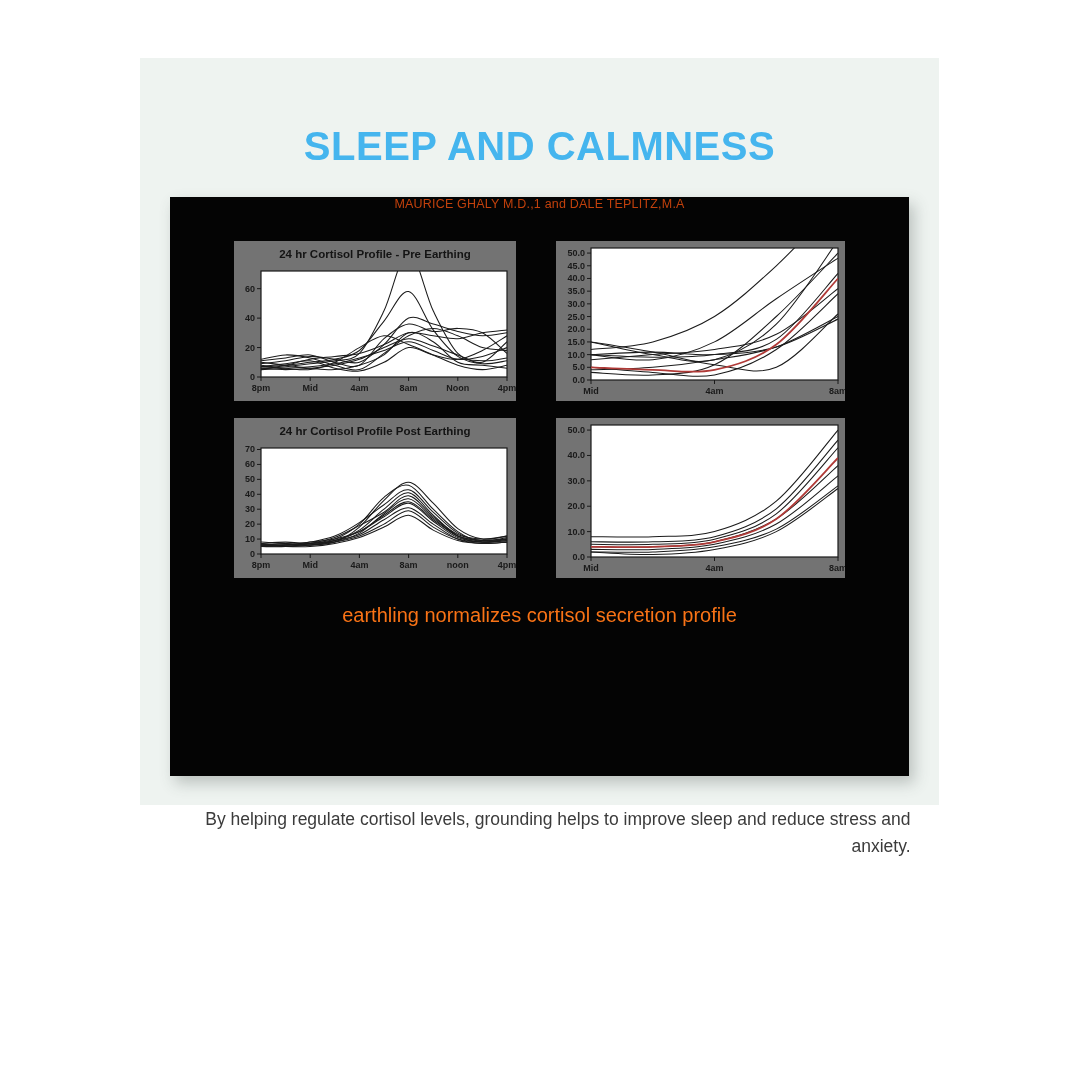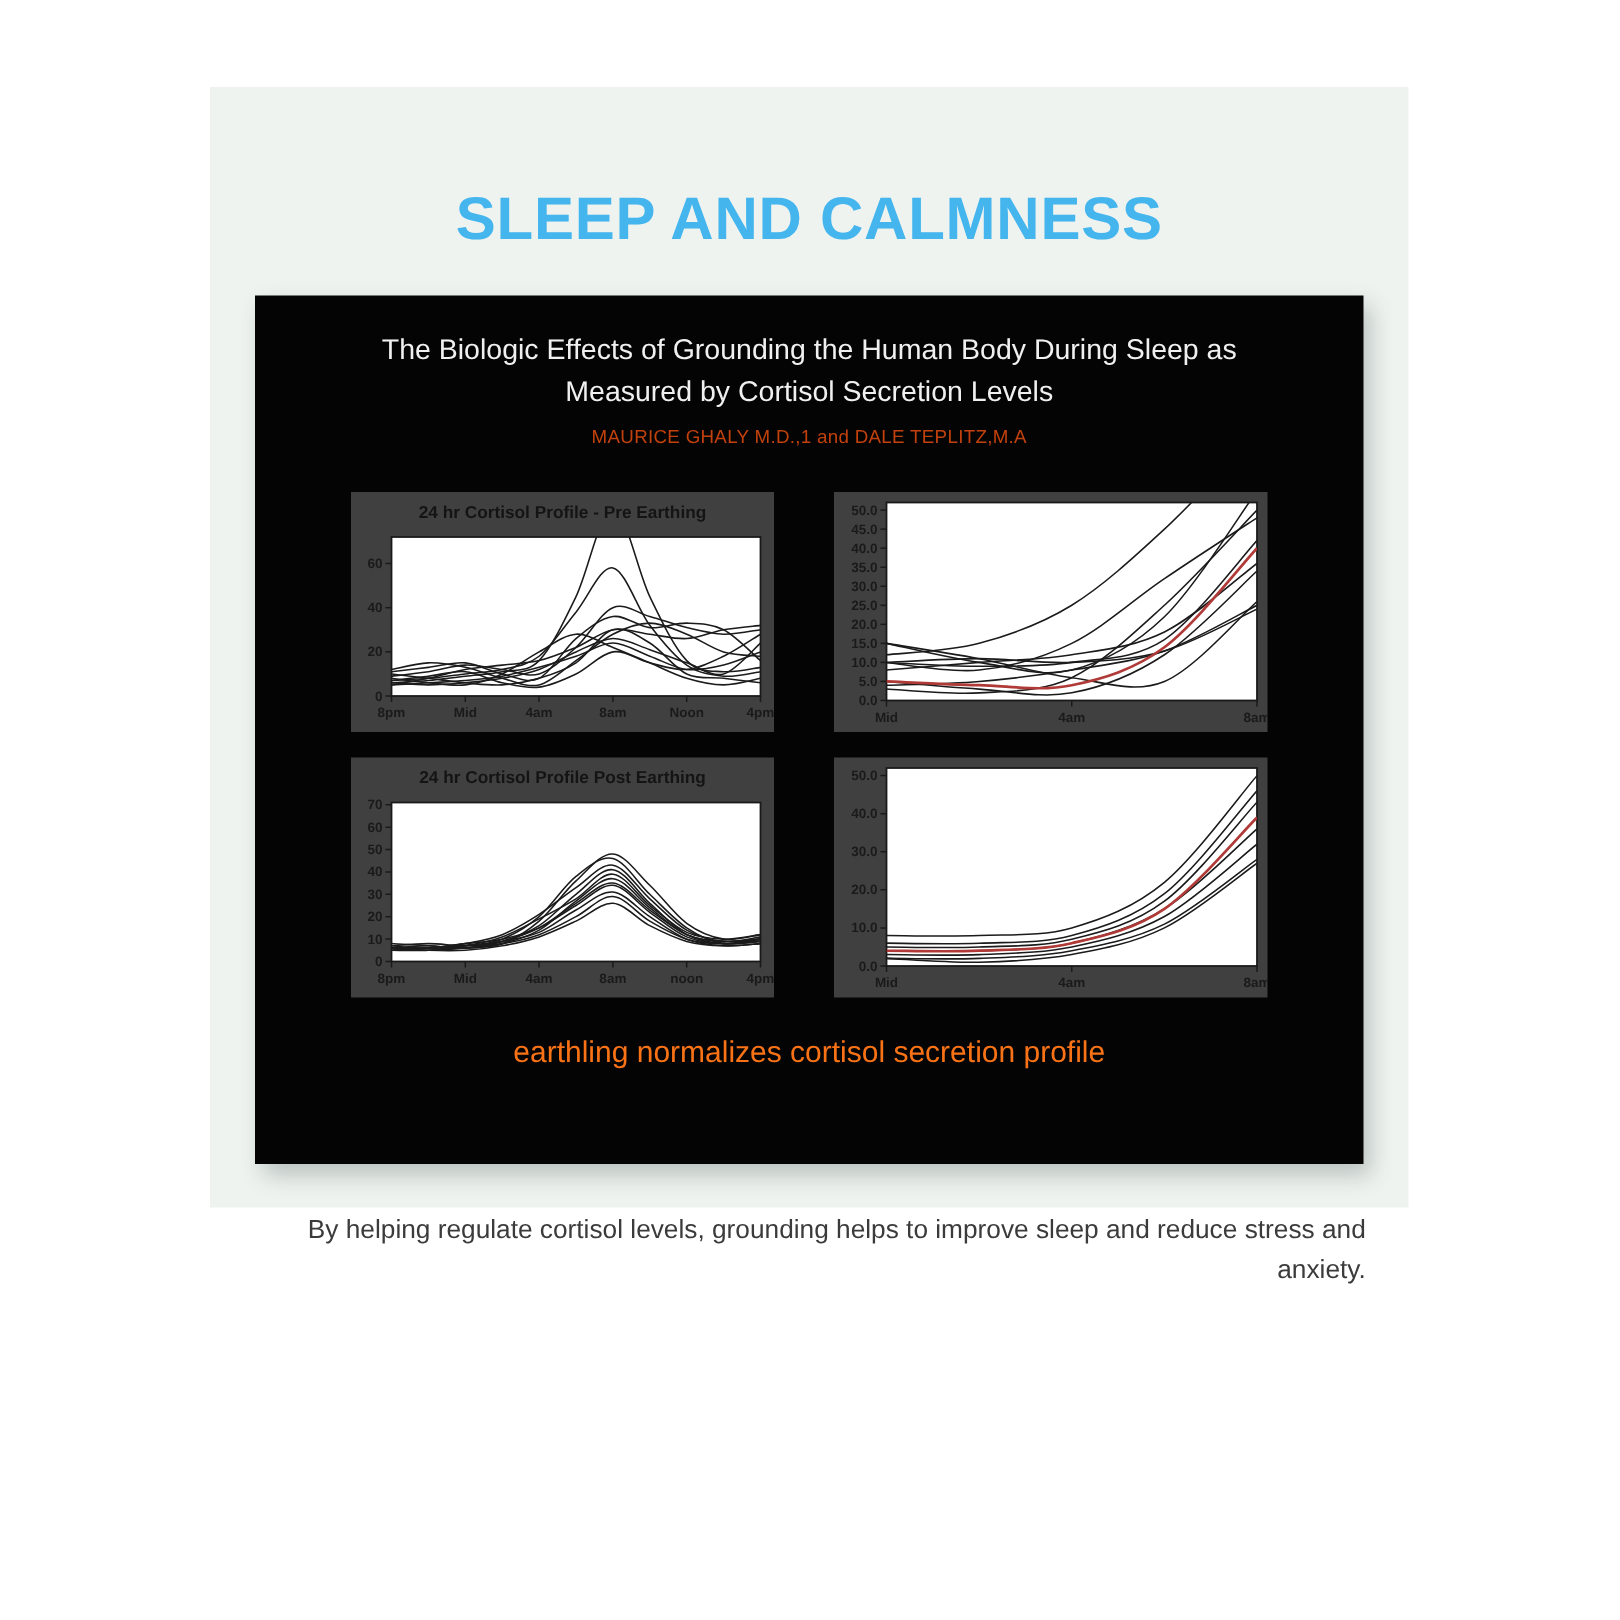--- a/index.html
+++ b/index.html
@@ -18,44 +18,40 @@
   .study-panel{
     width:739px;height:579px;margin:27px auto 0;background:#040404;
     color:#ececec;text-align:center;
     box-shadow:5px 7px 14px rgba(70,80,75,.30);
   }
   .study-title{padding-top:23px;font-size:19px;line-height:28px;font-weight:400;color:#f0f0f0}
   .authors{margin-top:8px;font-size:12.5px;color:#c2410c;letter-spacing:.2px}
   .stats{margin-top:30px;font-size:13px;color:#e8e8e8}
   .charts-grid{margin-top:30px;display:flex;flex-direction:column;gap:17px;align-items:center}
   .chart-row{display:flex;gap:40px}
-  .chart-panel{background:#404040;line-height:0}
+  .chart-panel{background:#737373;line-height:0}
   .chart-panel svg{display:block}
   .caption{margin-top:26px;font-size:20px;color:#f97316}
   .body-text{
     width:742px;margin:30px auto 0;text-align:right;
     color:#3b3b3b;font-size:17.5px;line-height:27px;
   }
   .body-text.second{margin-top:29px}
   
   .ct{font:700 11.5px "Liberation Sans","DejaVu Sans",sans-serif;fill:#141414}
   .tl{font:700 9px "Liberation Sans","DejaVu Sans",sans-serif;fill:#1a1a1a}
 </style>
 </head>
 <body>
 
 <div class="card">
 
   <h1 class="main-title">SLEEP AND CALMNESS</h1>
 
   <div class="study-panel">
-    <div class="study-title">
-      <div>The Biologic Effects of Grounding the Human Body During Sleep as</div>
-      <div>Measured by Cortisol Secretion Levels</div>
-    </div>
     <div class="authors">MAURICE GHALY M.D.,1 and DALE TEPLITZ,M.A</div>
 
     <div class="charts-grid">
       <div class="chart-row">
         <div class="chart-panel">
             <svg width="282" height="160" viewBox="0 0 282 160">
               <defs>
                 <clipPath id="clip0">
                   <rect x="27" y="30" width="246" height="106"></rect>
                 </clipPath>

